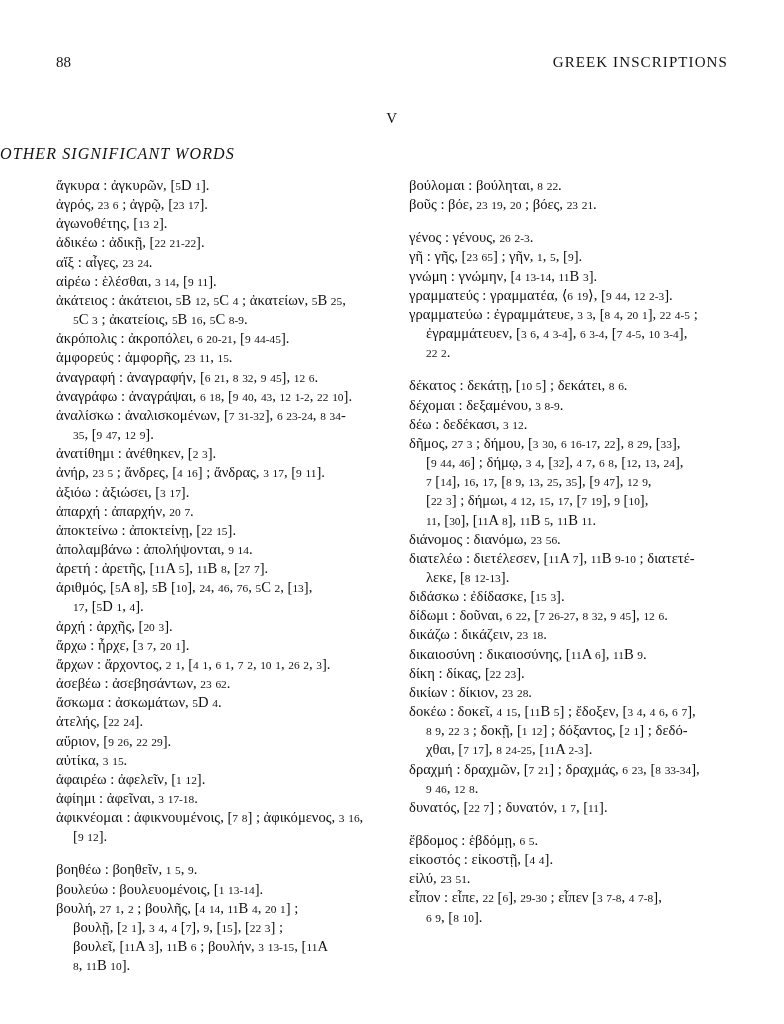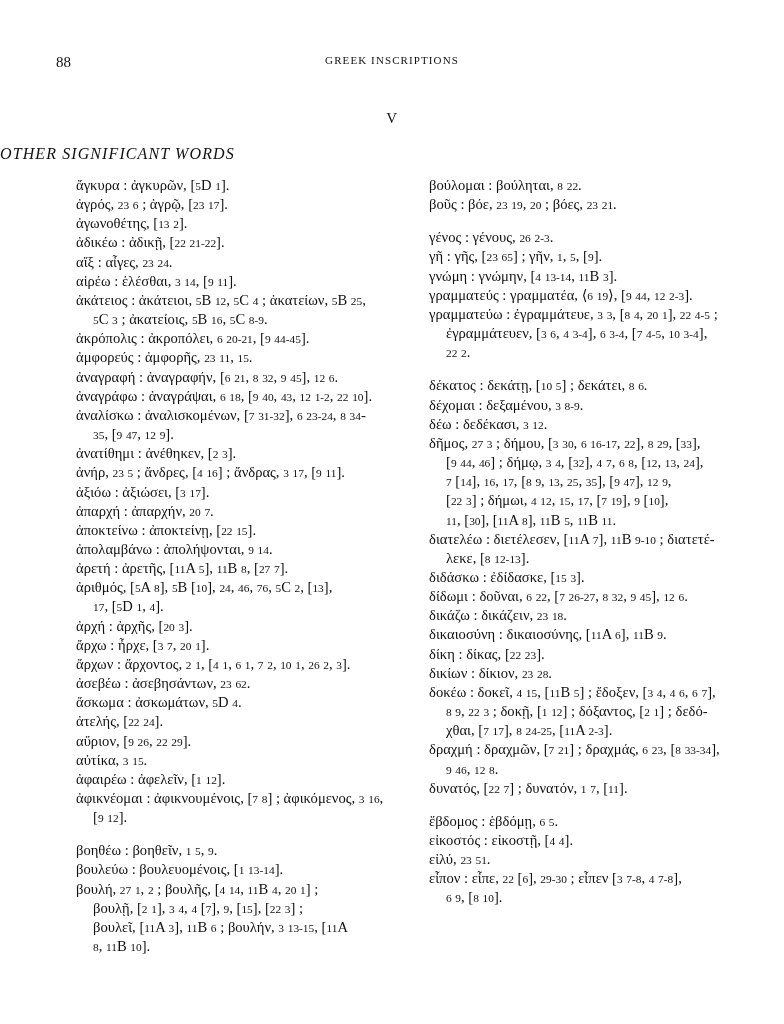--- a/index.html
+++ b/index.html
@@ -35,22 +35,22 @@
     left: 0;
     top: 0;
     font-size: 15px;
     letter-spacing: 0;
   }
   .head-title {
     position: absolute;
     left: 0;
     right: 0;
     top: 0;
-    text-align: center;
-    font-size: 11px;
+    text-align: right;
+    font-size: 15px;
     letter-spacing: 1.1px;
   }
   .section-num {
     position: absolute;
     top: 110px;
     left: 0;
     right: 0;
     text-align: center;
     font-size: 15px;
     letter-spacing: 0.5px;
@@ -64,21 +64,20 @@
     letter-spacing: 1.1px;
     font-style: italic;
   }
   .columns {
     position: absolute;
     top: 176px;
     left: 56px;
     width: 672px;
     display: flex;
     gap: 34px;
-    margin-left: 20px;
   }
   .col {
     width: 319px;
   }
   .entry-block {
     margin: 0;
     padding: 0 0 0 17px;
     font-size: 14.6px;
     line-height: 18.15px;
   }
@@ -194,20 +193,23 @@
         <div class="entry-block">
           <span class="line">αὔριον, [<span class="small">9</span> <span class="small">26</span>, <span class="small">22</span> <span class="small">29</span>].</span>
         </div>
         <div class="entry-block">
           <span class="line">αὐτίκα, <span class="small">3</span> <span class="small">15</span>.</span>
         </div>
         <div class="entry-block">
           <span class="line">ἀφαιρέω : ἀφελεῖν, [<span class="small">1</span> <span class="small">12</span>].</span>
         </div>
         <div class="entry-block">
+          <span class="line">ἀφίημι : ἀφεῖναι, <span class="small">3</span> <span class="small">17-18</span>.</span>
+        </div>
+        <div class="entry-block">
           <span class="line">ἀφικνέομαι : ἀφικνουμένοις, [<span class="small">7</span> <span class="small">8</span>] ; ἀφικόμενος, <span class="small">3</span> <span class="small">16</span>,</span>
           <span class="line">[<span class="small">9</span> <span class="small">12</span>].</span>
         </div>
         <div class="gap"></div>
         <div class="entry-block">
           <span class="line">βοηθέω : βοηθεῖν, <span class="small">1</span> <span class="small">5</span>, <span class="small">9</span>.</span>
         </div>
         <div class="entry-block">
           <span class="line">βουλεύω : βουλευομένοις, [<span class="small">1</span> <span class="small">13-14</span>].</span>
         </div>
@@ -254,20 +256,23 @@
           <span class="line">δέω : δεδέκασι, <span class="small">3</span> <span class="small">12</span>.</span>
         </div>
         <div class="entry-block">
           <span class="line">δῆμος, <span class="small">27</span> <span class="small">3</span> ; δήμου, [<span class="small">3</span> <span class="small">30</span>, <span class="small">6</span> <span class="small">16-17</span>, <span class="small">22</span>], <span class="small">8</span> <span class="small">29</span>, [<span class="small">33</span>],</span>
           <span class="line">[<span class="small">9</span> <span class="small">44</span>, <span class="small">46</span>] ; δήμῳ, <span class="small">3</span> <span class="small">4</span>, [<span class="small">32</span>], <span class="small">4</span> <span class="small">7</span>, <span class="small">6</span> <span class="small">8</span>, [<span class="small">12</span>, <span class="small">13</span>, <span class="small">24</span>],</span>
           <span class="line"><span class="small">7</span> [<span class="small">14</span>], <span class="small">16</span>, <span class="small">17</span>, [<span class="small">8</span> <span class="small">9</span>, <span class="small">13</span>, <span class="small">25</span>, <span class="small">35</span>], [<span class="small">9</span> <span class="small">47</span>], <span class="small">12</span> <span class="small">9</span>,</span>
           <span class="line">[<span class="small">22</span> <span class="small">3</span>] ; δήμωι, <span class="small">4</span> <span class="small">12</span>, <span class="small">15</span>, <span class="small">17</span>, [<span class="small">7</span> <span class="small">19</span>], <span class="small">9</span> [<span class="small">10</span>],</span>
           <span class="line"><span class="small">11</span>, [<span class="small">30</span>], [<span class="small">11</span>A <span class="small">8</span>], <span class="small">11</span>B <span class="small">5</span>, <span class="small">11</span>B <span class="small">11</span>.</span>
         </div>
         <div class="entry-block">
+          <span class="line">διάνομος : διανόμω, <span class="small">23</span> <span class="small">56</span>.</span>
+        </div>
+        <div class="entry-block">
           <span class="line">διατελέω : διετέλεσεν, [<span class="small">11</span>A <span class="small">7</span>], <span class="small">11</span>B <span class="small">9-10</span> ; διατετέ-</span>
           <span class="line">λεκε, [<span class="small">8</span> <span class="small">12-13</span>].</span>
         </div>
         <div class="entry-block">
           <span class="line">διδάσκω : ἐδίδασκε, [<span class="small">15</span> <span class="small">3</span>].</span>
         </div>
         <div class="entry-block">
           <span class="line">δίδωμι : δοῦναι, <span class="small">6</span> <span class="small">22</span>, [<span class="small">7</span> <span class="small">26-27</span>, <span class="small">8</span> <span class="small">32</span>, <span class="small">9</span> <span class="small">45</span>], <span class="small">12</span> <span class="small">6</span>.</span>
         </div>
         <div class="entry-block">

